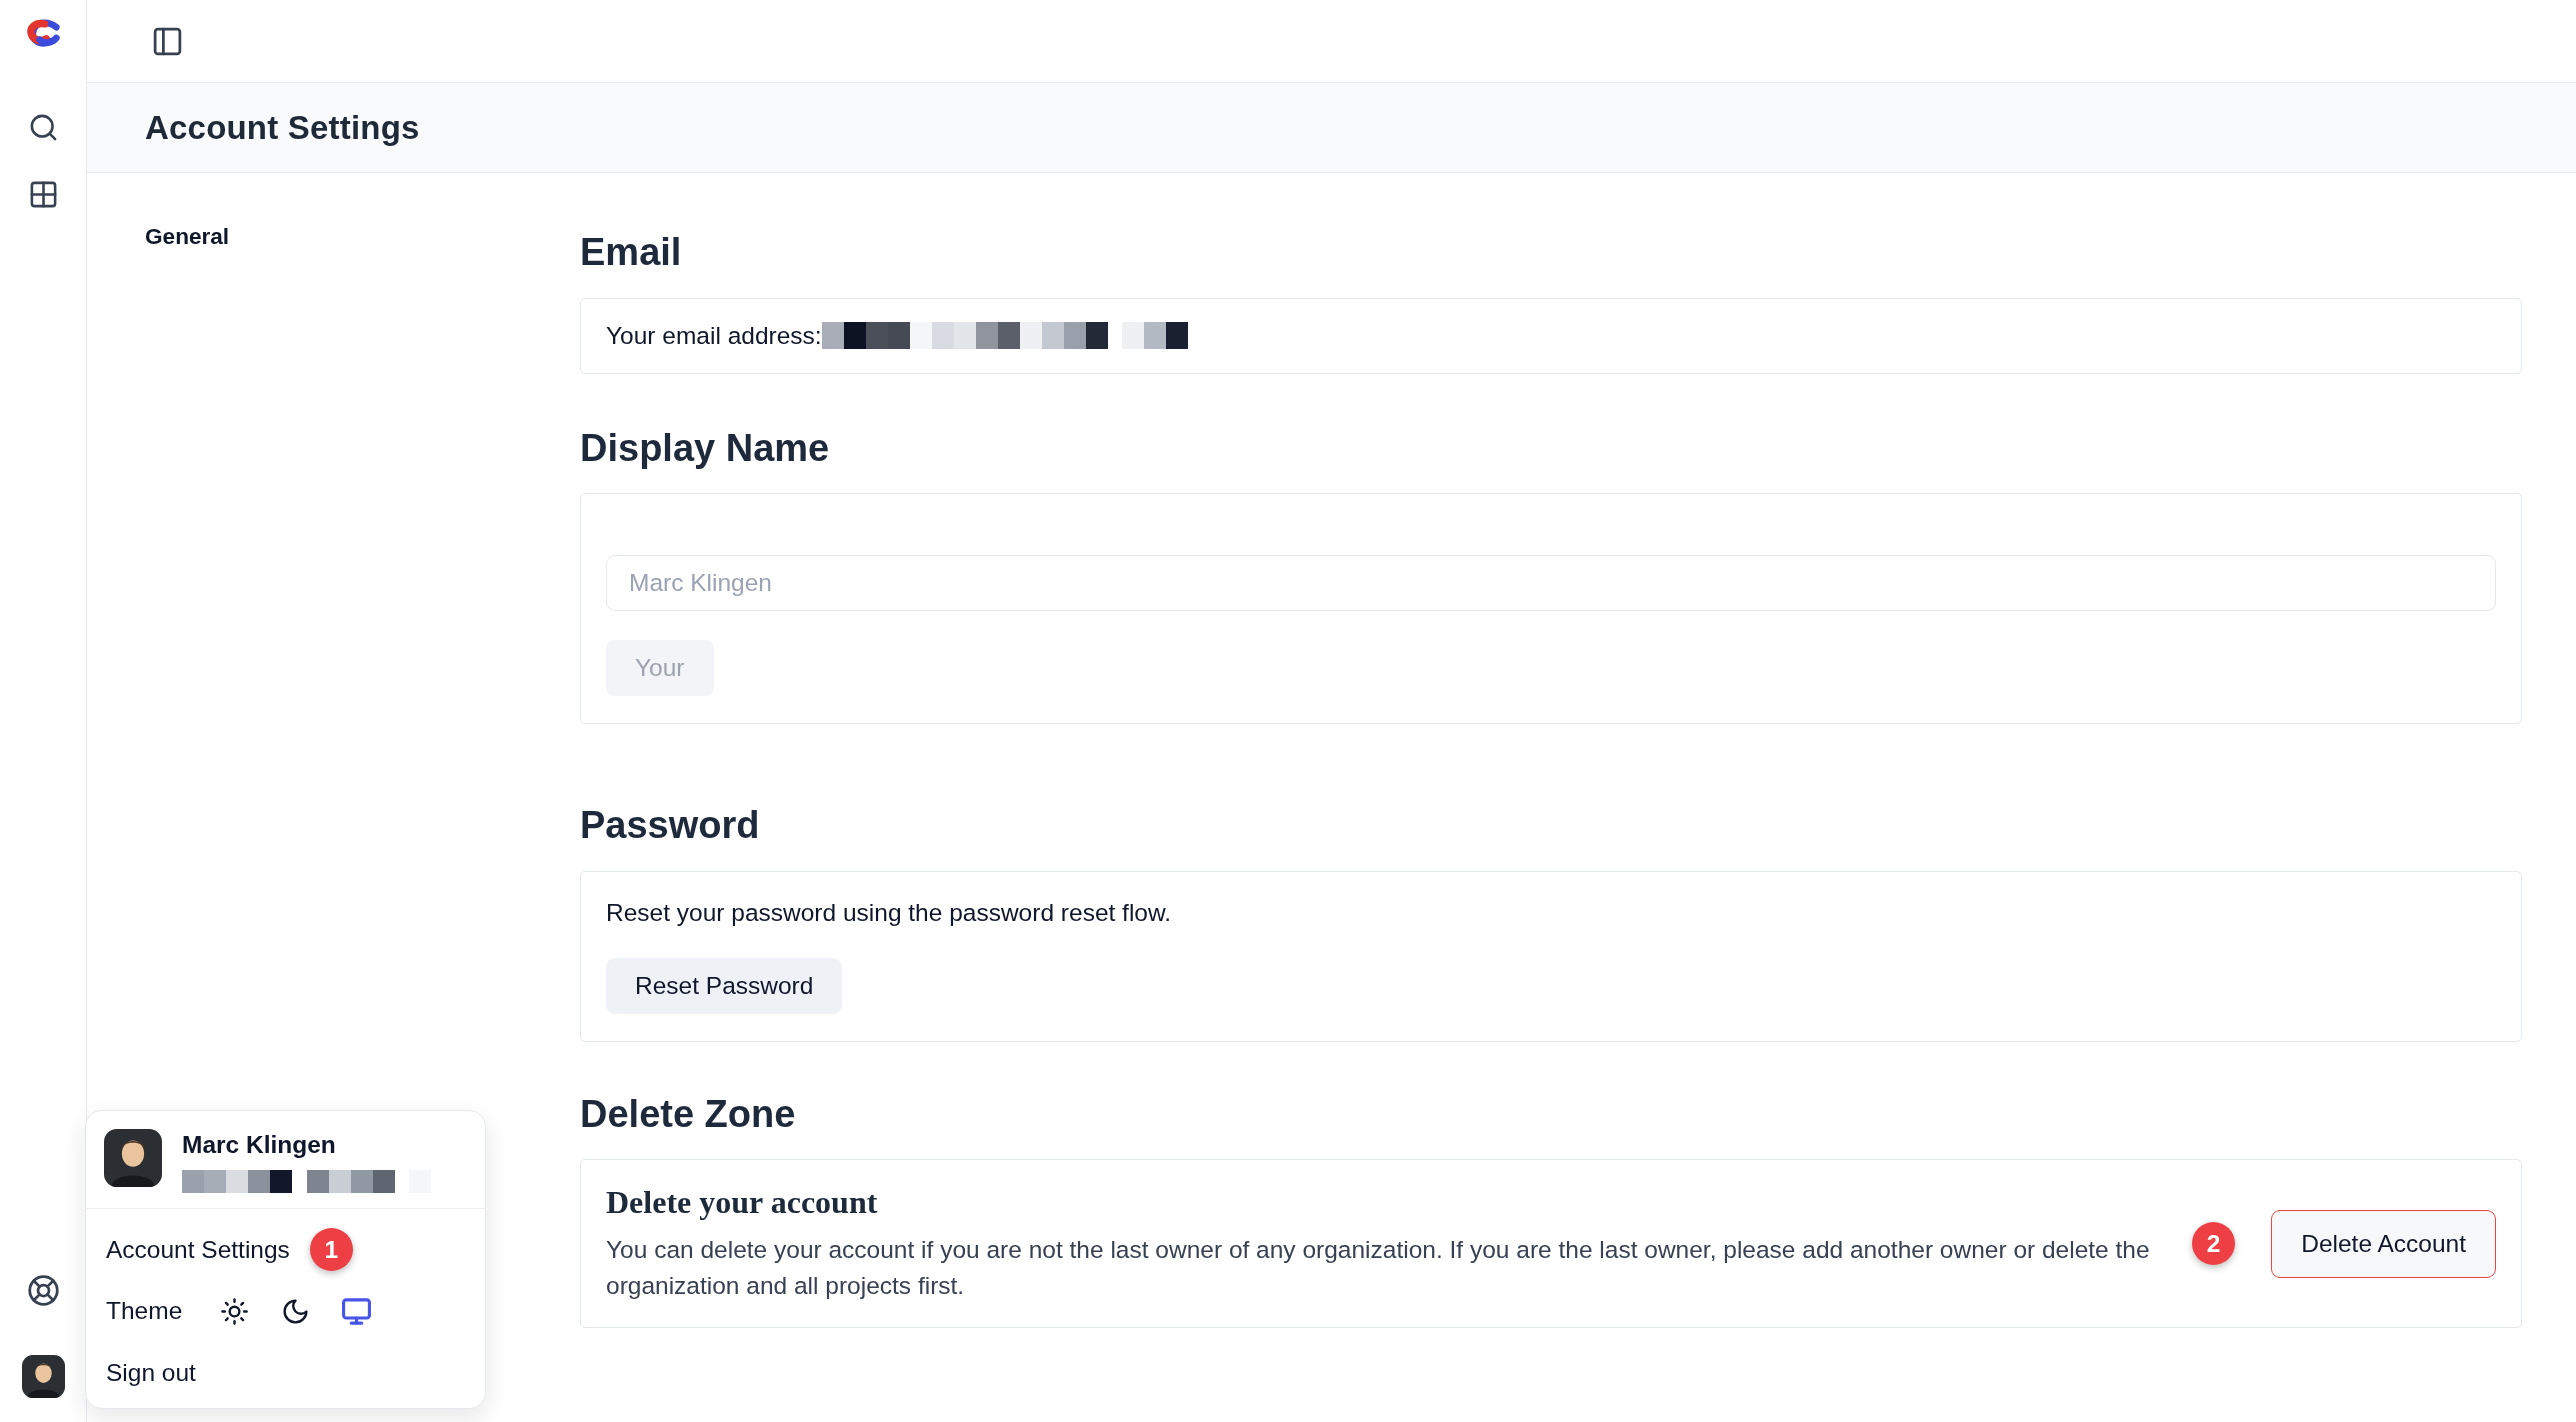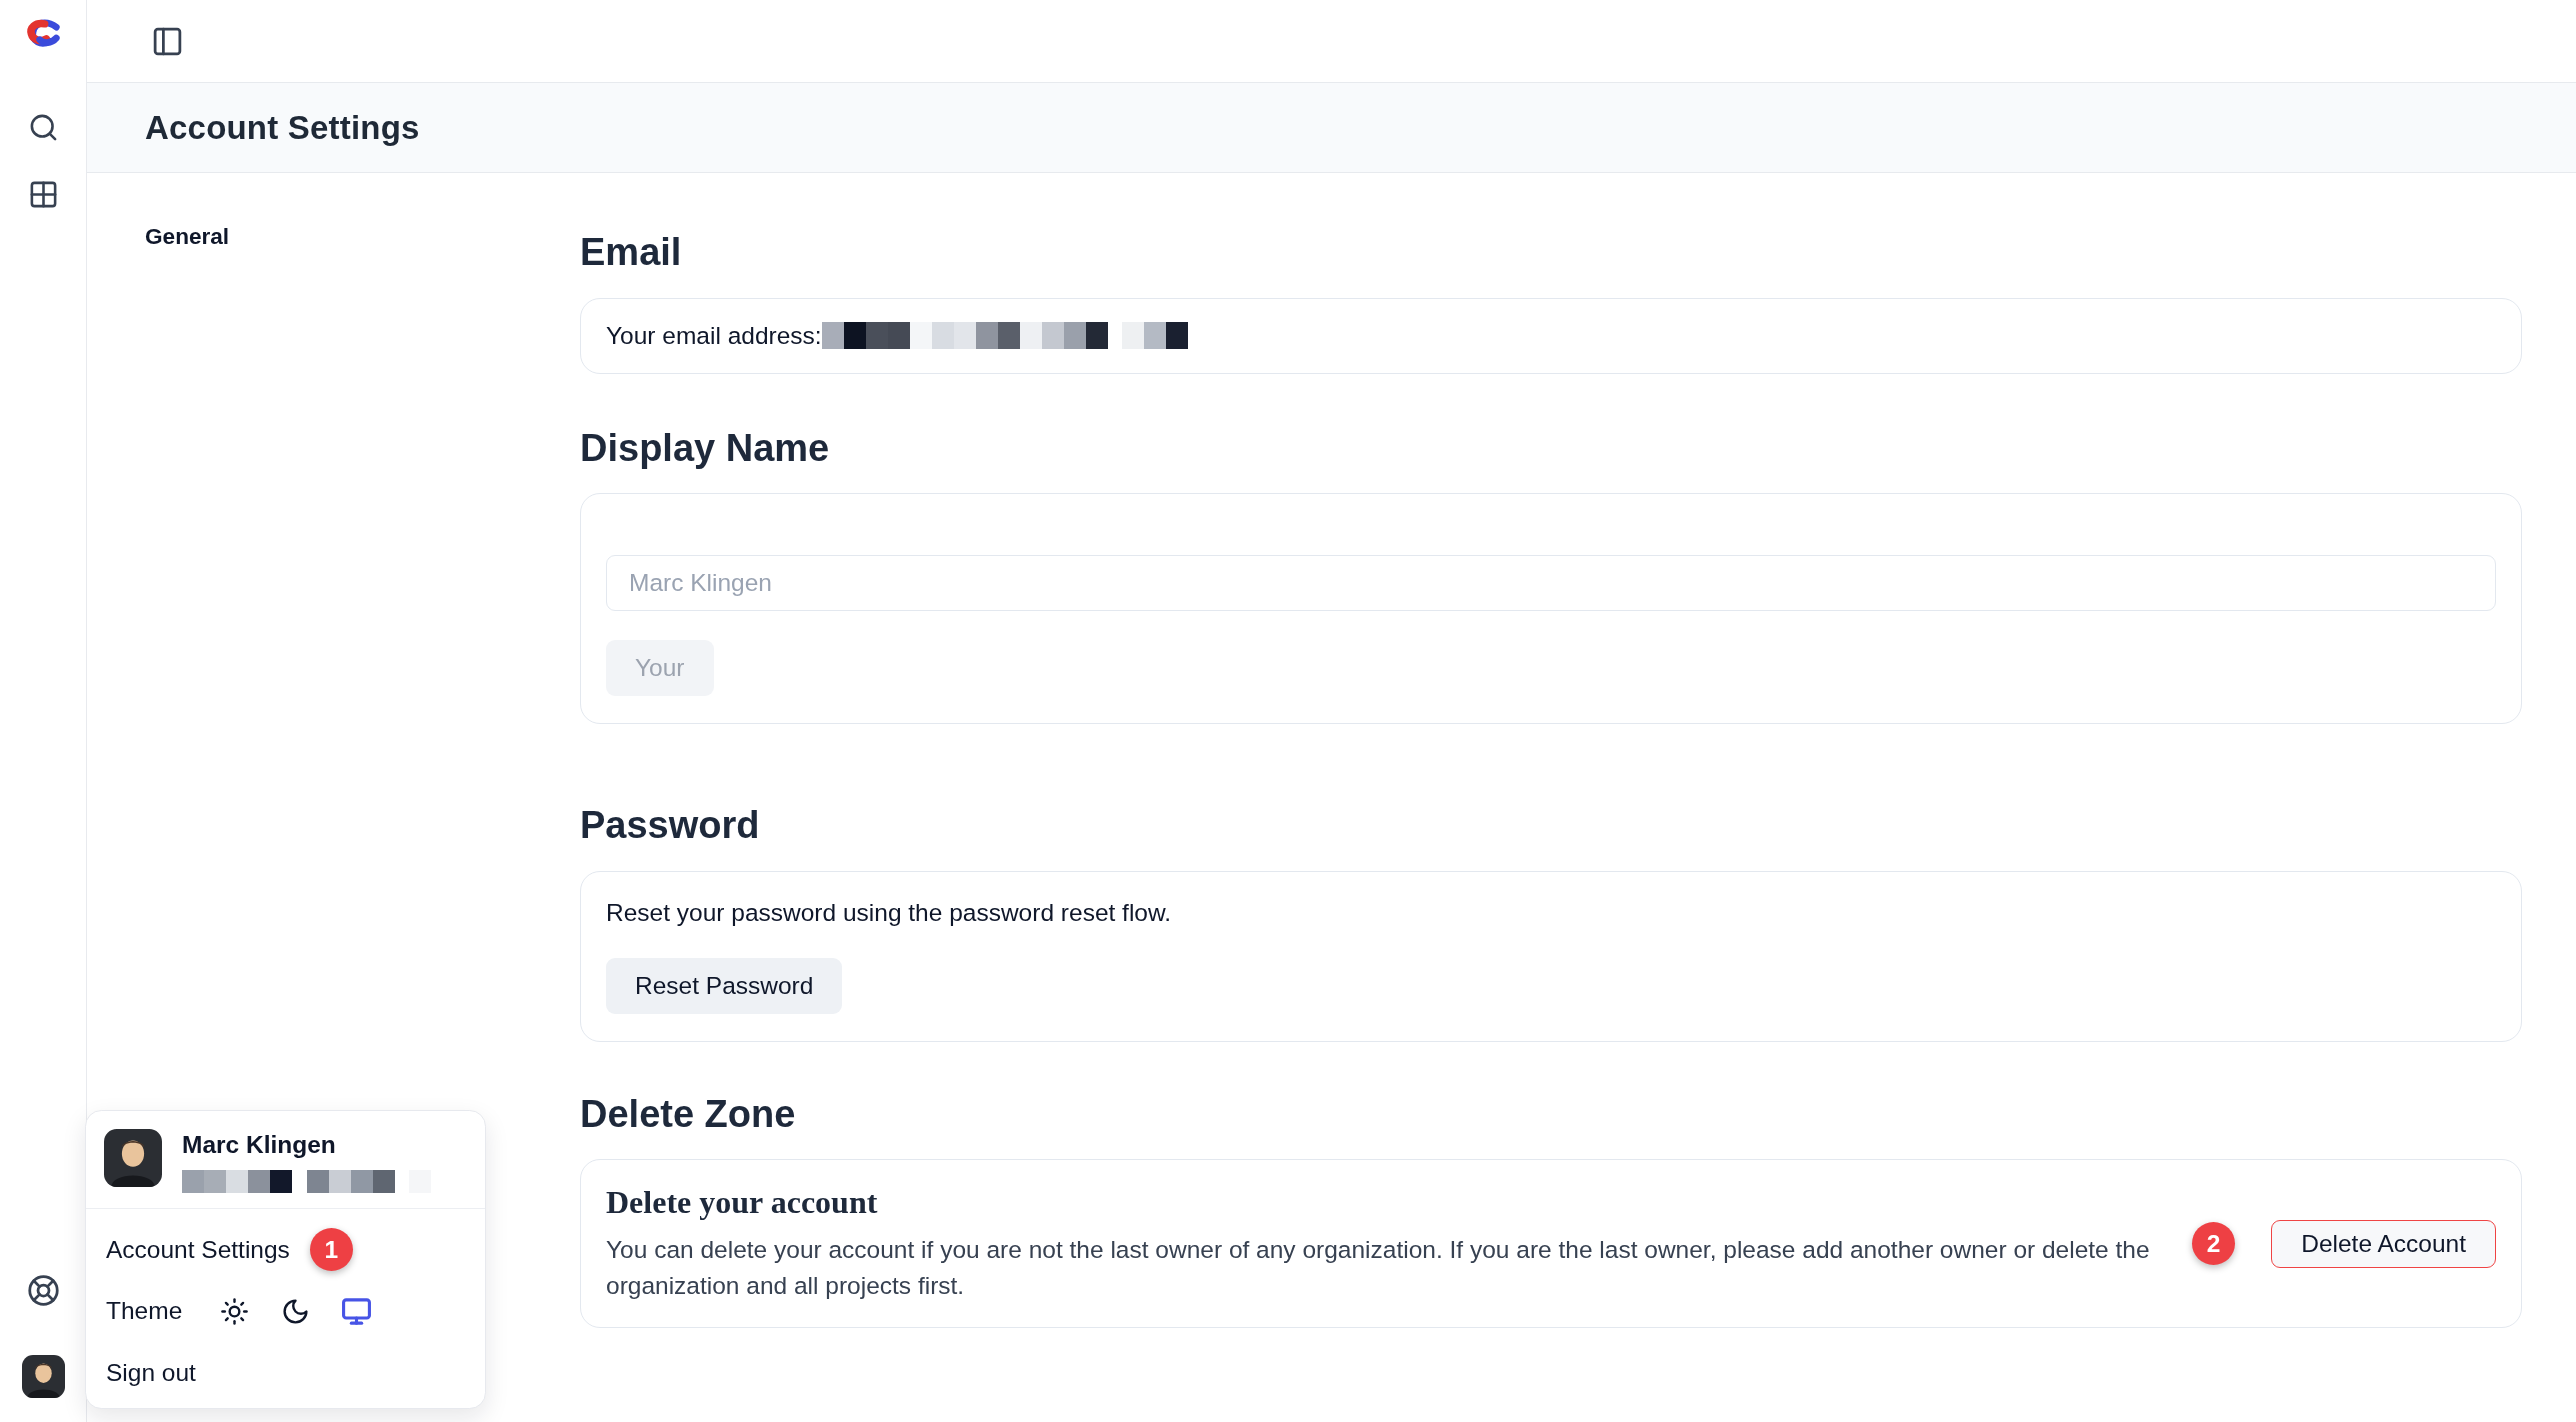--- a/index.html
+++ b/index.html
@@ -35,42 +35,42 @@
   .nav-col { position:absolute; left:0; top:0; width:493px; }
   .nav-item { margin:51px 0 8px 58px; font-size:22.6px; font-weight:600; color:#0f172a; cursor:pointer; }
 
   .main-col { position:absolute; left:493px; top:0; width:1942px; }
   .sec-title { font-size:38px; font-weight:700; color:#1e293b; }
   .mt-email { margin-top:58px; }
   .mt-display { margin-top:53px; }
   .mt-password { margin-top:80px; }
   .mt-danger { margin-top:51px; }
 
-  .card { border:0.9px solid #e3e8ef; border-radius:20px; background:#fff; margin-top:23.5px; }
+  .card { border:0.9px solid #e3e8ef; border-radius:5px; background:#fff; margin-top:23.5px; }
   .card-email { height:76px; display:flex; align-items:center; padding:0 25px; }
   .body-text { font-size:24.5px; color:#0f172a; }
   .muted-text { font-size:24.5px; color:#374151; }
 
   .card-pad { padding:27px 25px; }
   .name-input { display:block; width:100%; height:56px; margin-top:34px;
     border:0.9px solid #e3e8ef; border-radius:9px; padding:0 22px;
     font-size:24.5px; font-family:"Liberation Sans", sans-serif; color:#0f172a; outline:none; }
   .name-input::placeholder { color:#9aa3b2; }
   .btn { display:inline-flex; align-items:center; justify-content:center;
     height:56px; padding:0 29px; border:none; border-radius:9px;
     font-size:24.5px; font-family:"Liberation Sans", sans-serif; cursor:pointer; }
   .btn-disabled { background:#f2f4f7; color:#9ca3af; margin-top:29px; }
   .btn-secondary { background:#eef1f5; color:#0f172a; font-weight:500; margin-top:31px; }
 
   .card-danger { display:flex; align-items:center; padding:23.5px 25px; }
   .danger-left { width:1581px; }
   .danger-sub { font-size:32px; font-weight:700; color:#1e293b; margin-bottom:11px;font-family:Liberation Serif, serif; }
   .danger-desc { line-height:36px; }
   .danger-right { margin-left:auto; display:flex; align-items:center; gap:36px; }
-  .btn-danger { height:48px; margin:0; background:#f7f8fa; border:1.8px solid #ef4444;
+  .btn-danger { height:68px; margin:0; background:#f7f8fa; border:1.8px solid #ef4444;
     color:#0f172a; font-weight:500; }
 
   .som-badge { width:43px; height:43px; border-radius:50%; background:#ee4044;
     color:#fff; font-size:24.5px; font-weight:700; display:flex; align-items:center;
     justify-content:center; box-shadow:0 2.7px 7.2px rgba(0,0,0,.25); flex:none; }
 
   
   .redact-group { display:inline-flex; margin-right:14.5px; vertical-align:middle; }
   .redact-block { width:22px; height:27px; display:inline-block; }
   .popup .redact-block { height:23.5px; }

